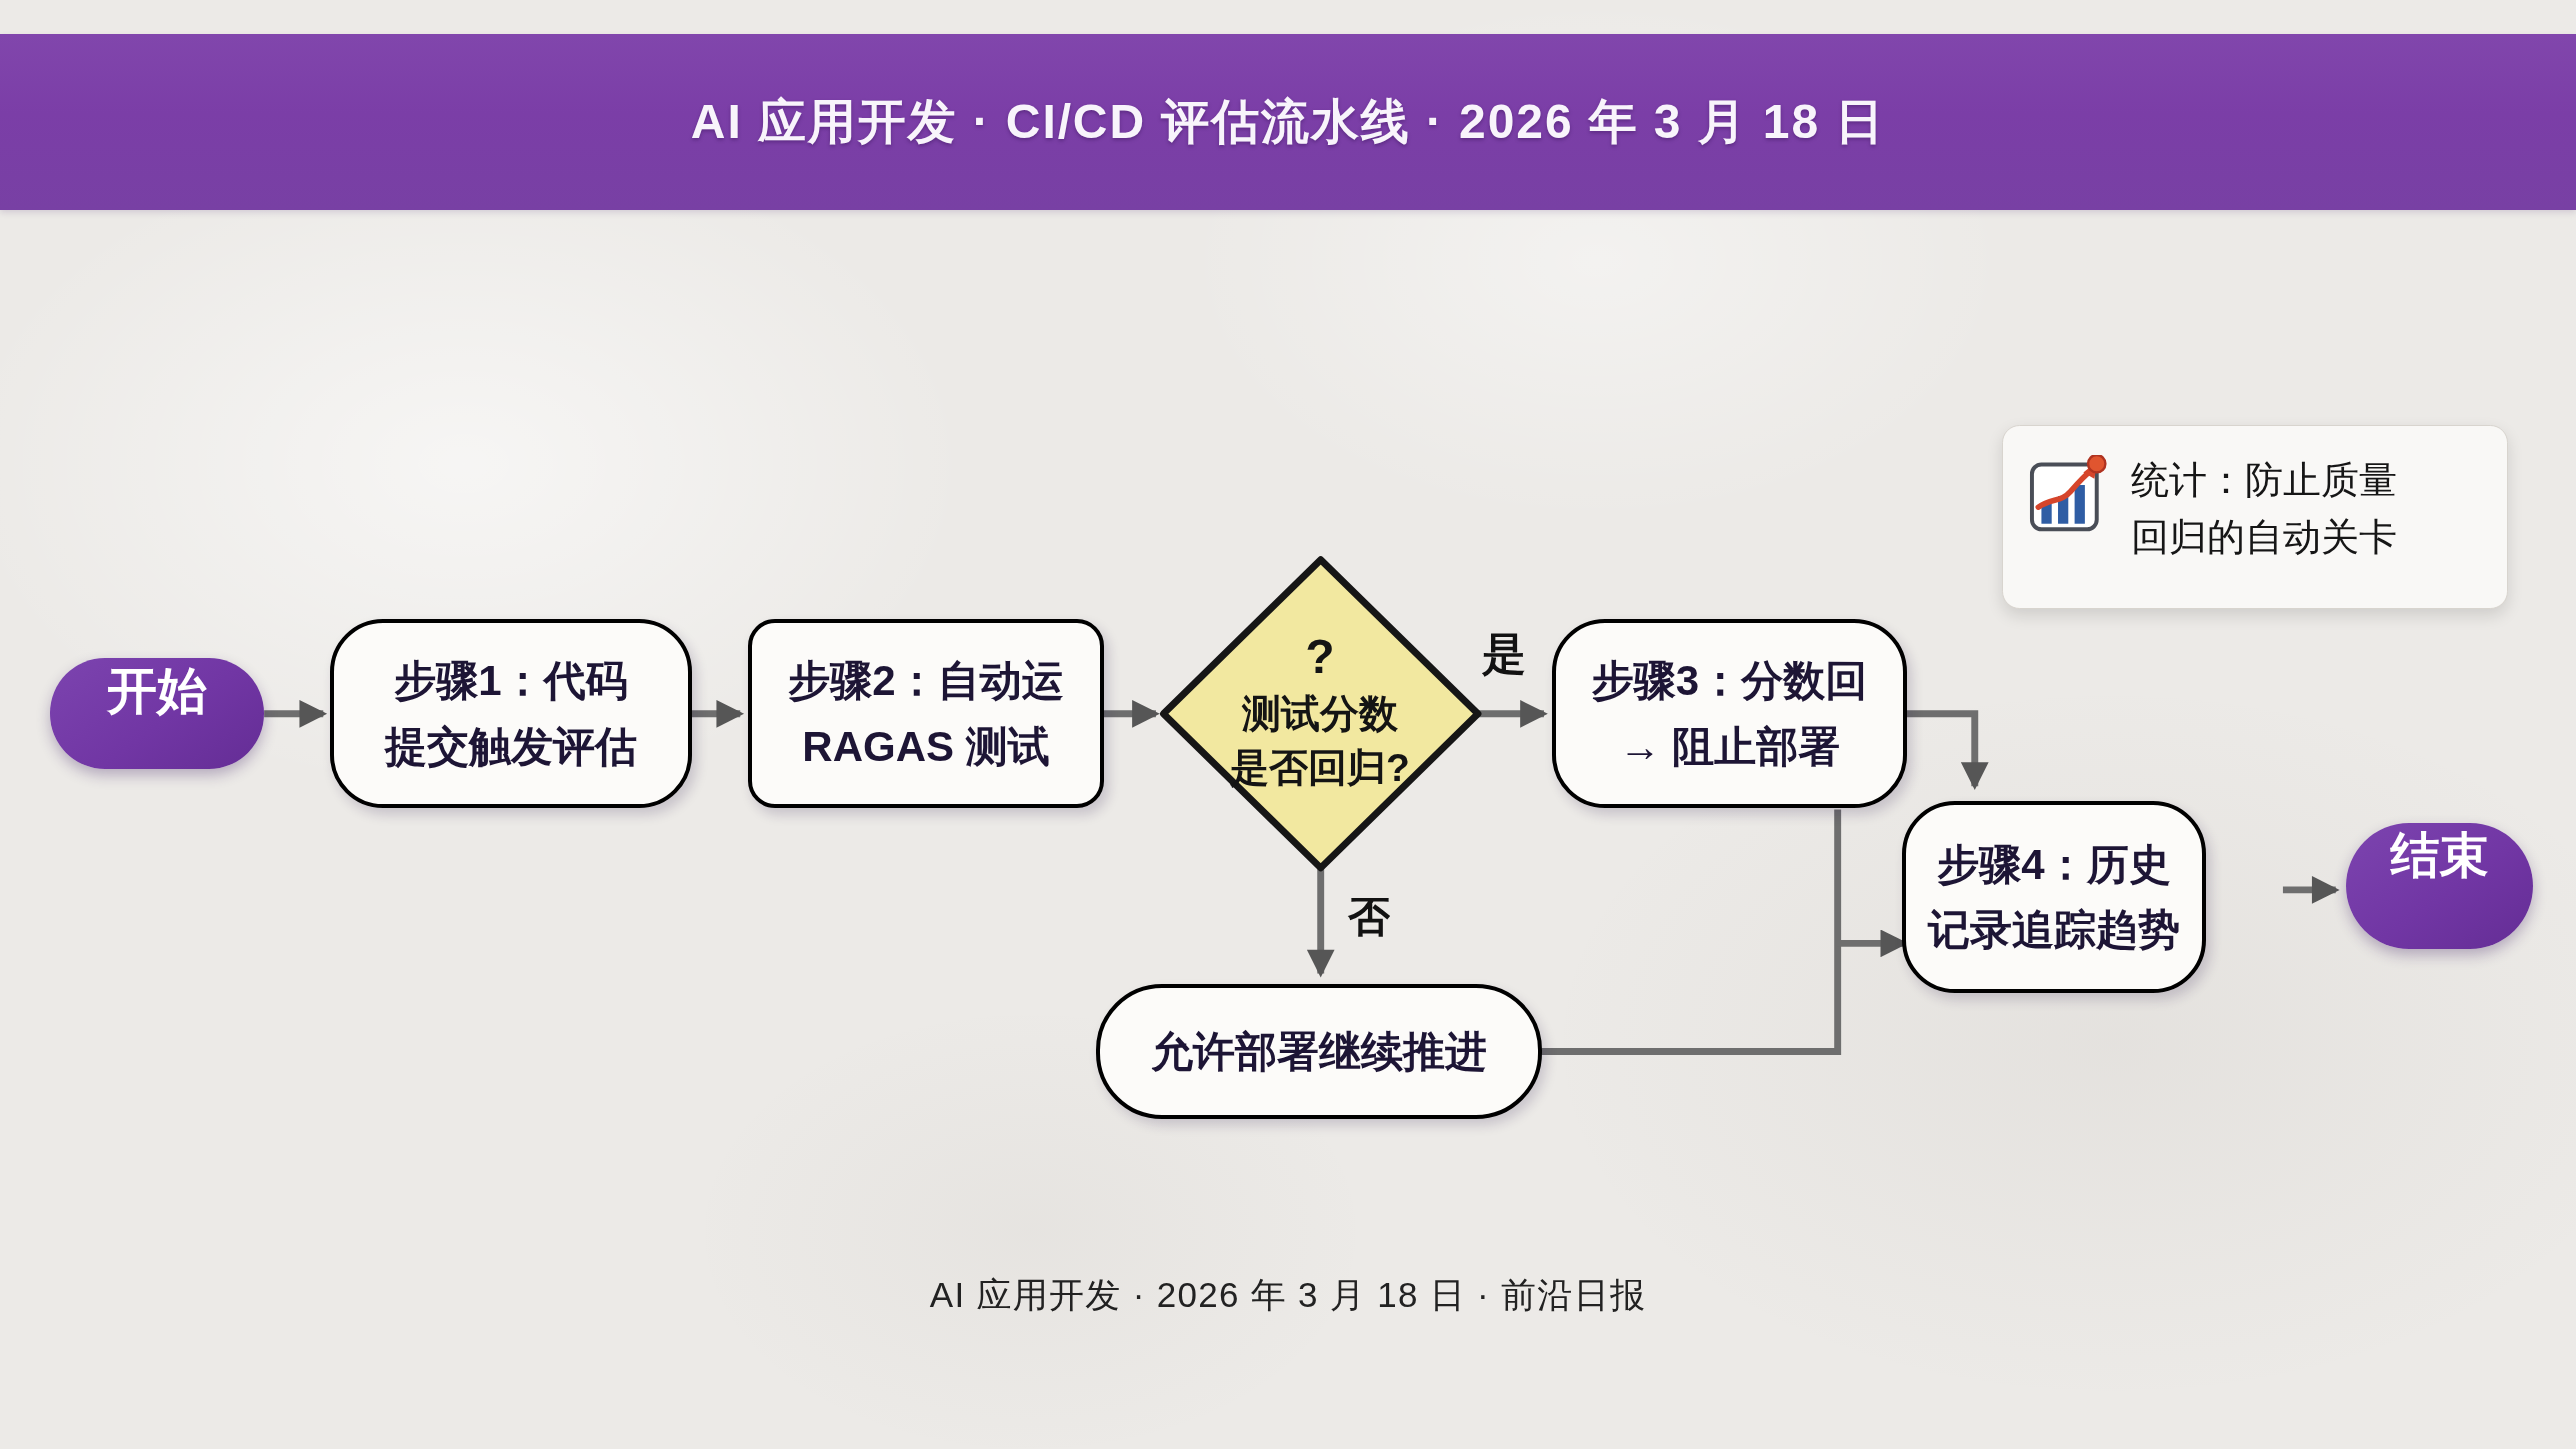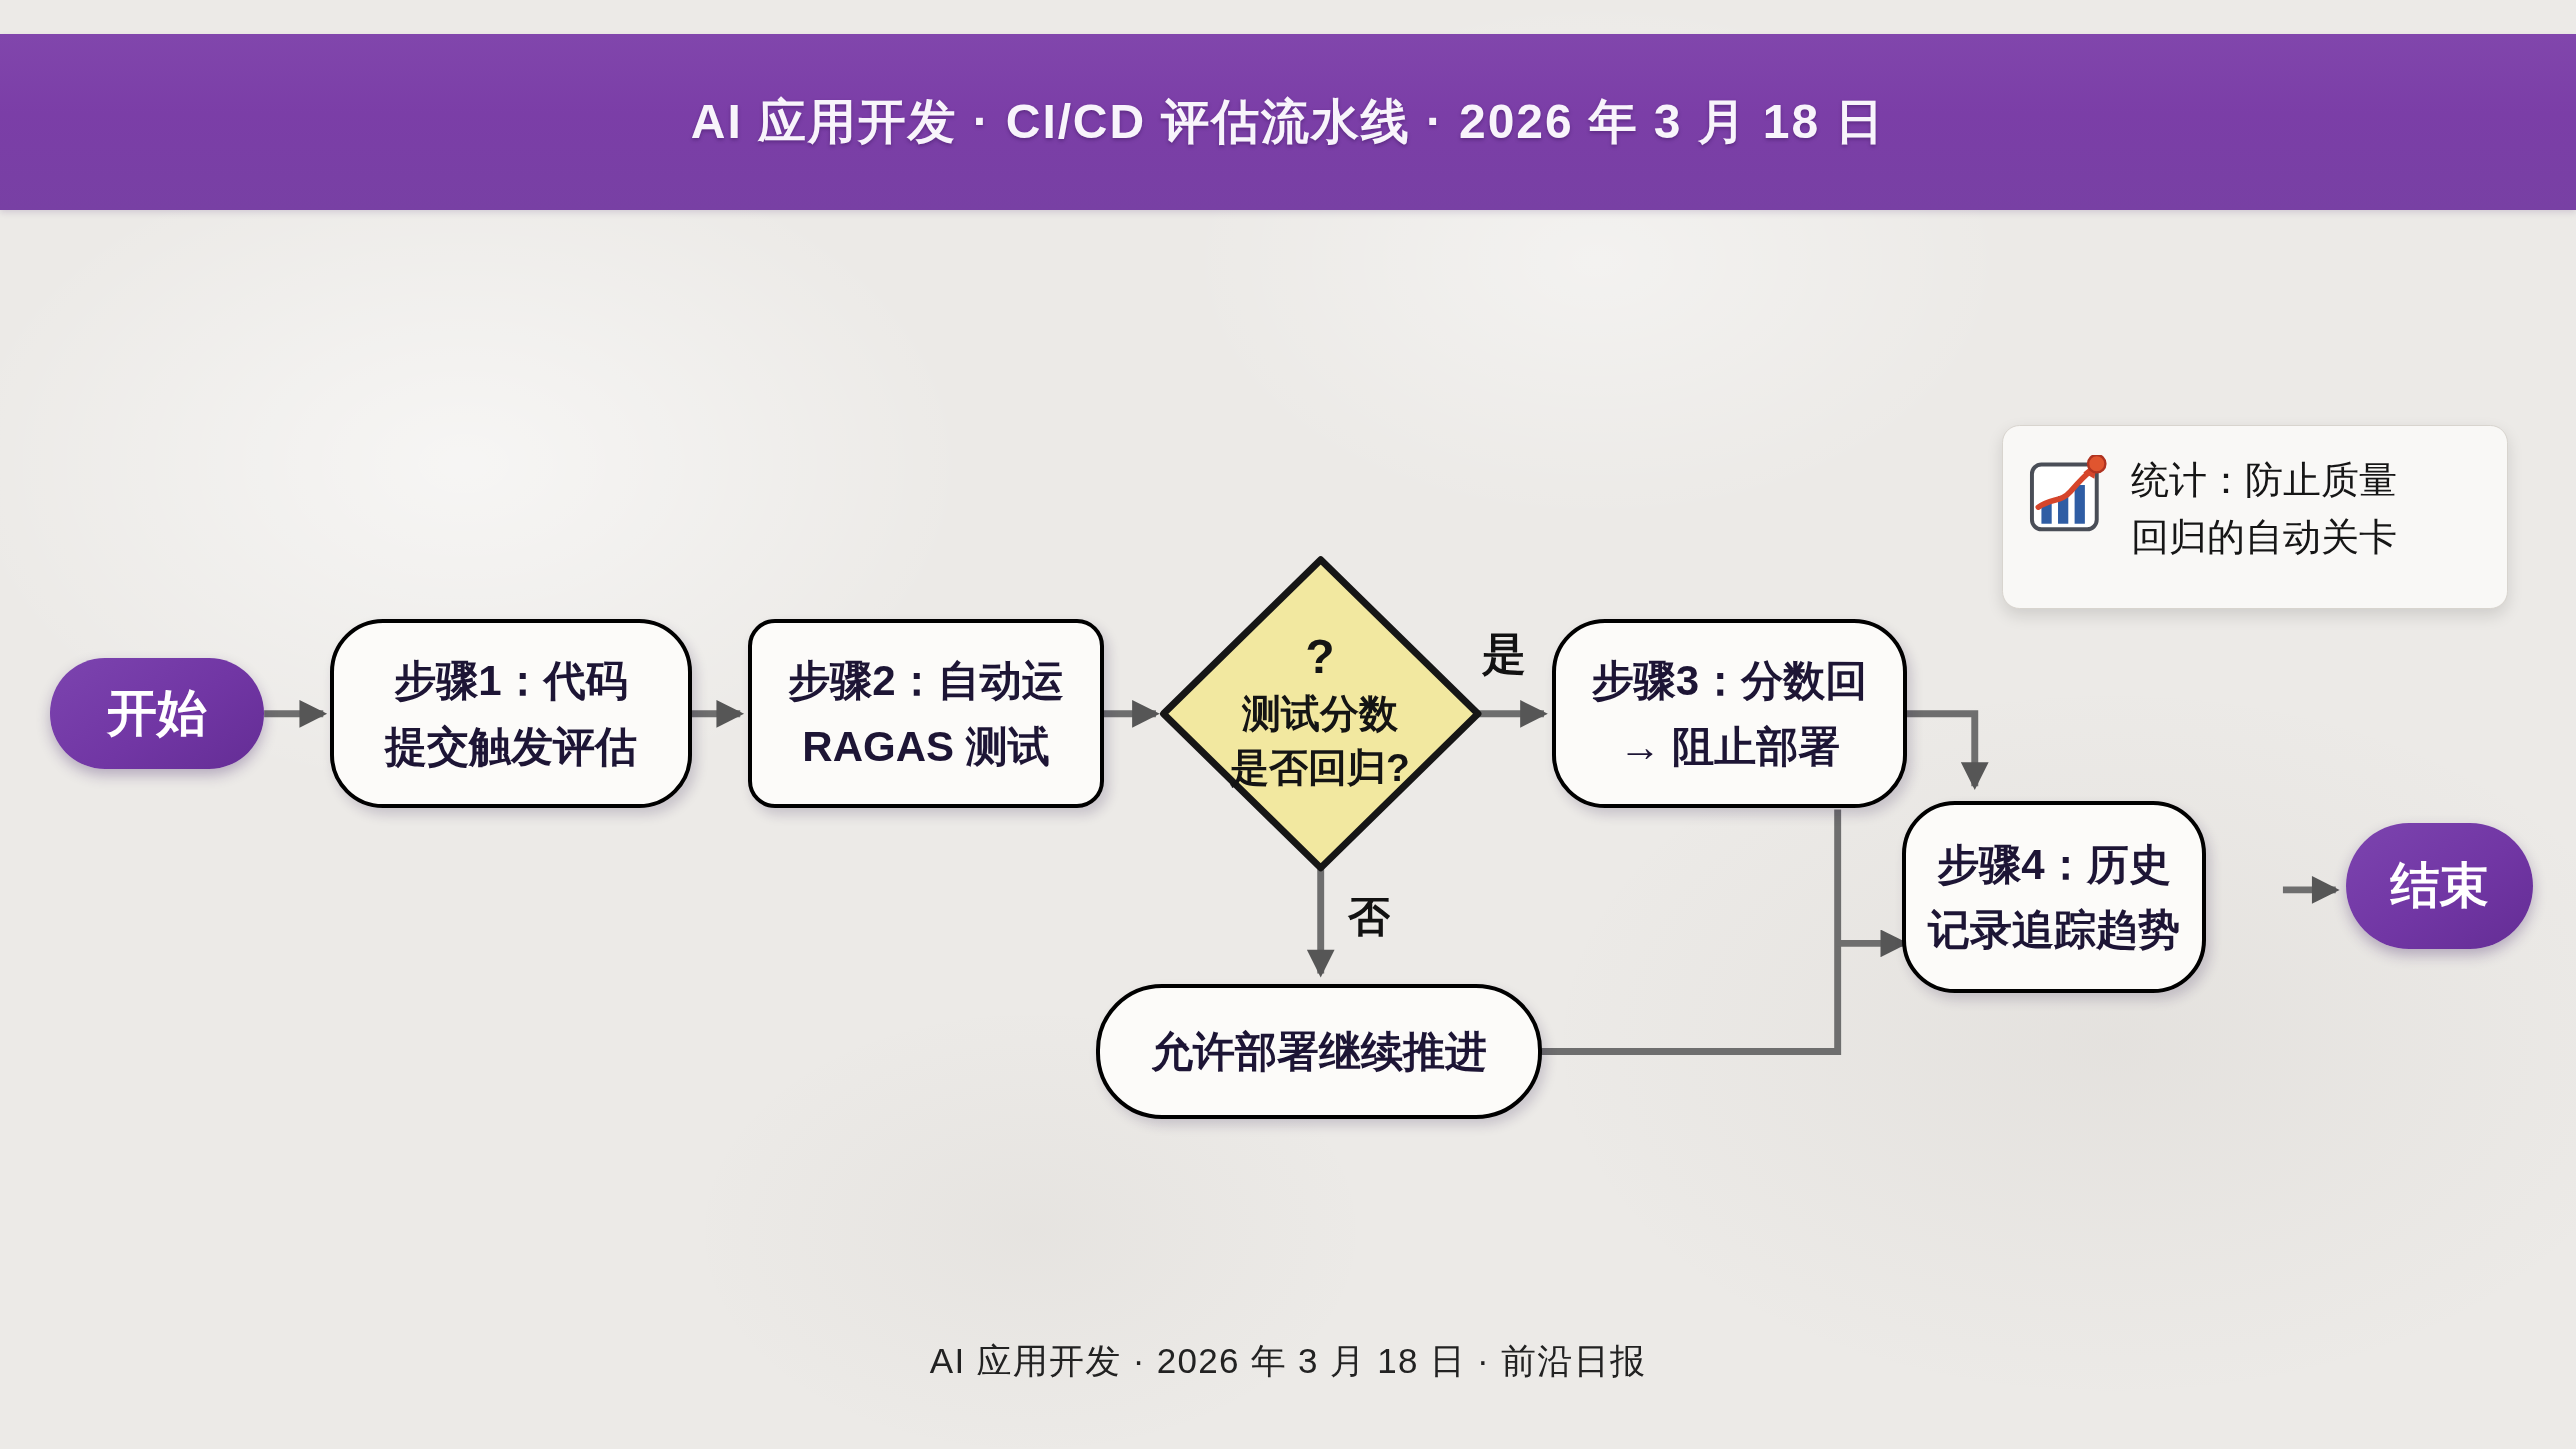--- a/index.html
+++ b/index.html
@@ -55,21 +55,21 @@
   }
   .stats-icon { flex: 0 0 auto; margin-top: 2.5px; }
   .stats-text {
     font-size: 38px; font-weight: normal; color: #161616;
     line-height: 1.5; white-space: nowrap;
   }
 
   
   .tnode {
     position: absolute;
-    display: flex; align-items: center; justify-content: center;
+    display: flex; align-items: flex-start; justify-content: center;
     color: #FFFFFF; font-weight: bold; font-size: 50px;
     background: linear-gradient(145deg, #7C44AF 0%, #7136A4 55%, #642D95 100%);
     box-shadow: 0 6.3px 14px rgba(55,25,95,0.30);
   }
   .node-start { left: 50px; top: 658px; width: 214px; height: 111px; border-radius: 55px; }
   .node-end   { left: 2346px; top: 823px; width: 187px; height: 126px; border-radius: 63px; font-size: 49px; }
 
   .pbox {
     position: absolute;
     box-sizing: border-box;
@@ -102,21 +102,21 @@
     transform: translate(-50%, -50%);
     font-weight: bold; color: #121212; font-size: 44px;
   }
   .label-yes { left: 1504px; top: 654px; }
   .label-no  { left: 1369px; top: 917px; font-size: 42px; }
 
   .edges { position: absolute; left: 0; top: 0; width: 2576px; height: 1449px; }
 
   
   .footer-caption {
-    position: absolute; left: 0; top: 1338px; width: 2576px;
+    position: absolute; left: 0; top: 1272px; width: 2576px;
     text-align: center;
     font-size: 35px; color: #222222; letter-spacing: 1.3px;
   }
 </style>
 </head>
 <body>
 
 <div class="canvas">
 
   <div class="header-bar">

